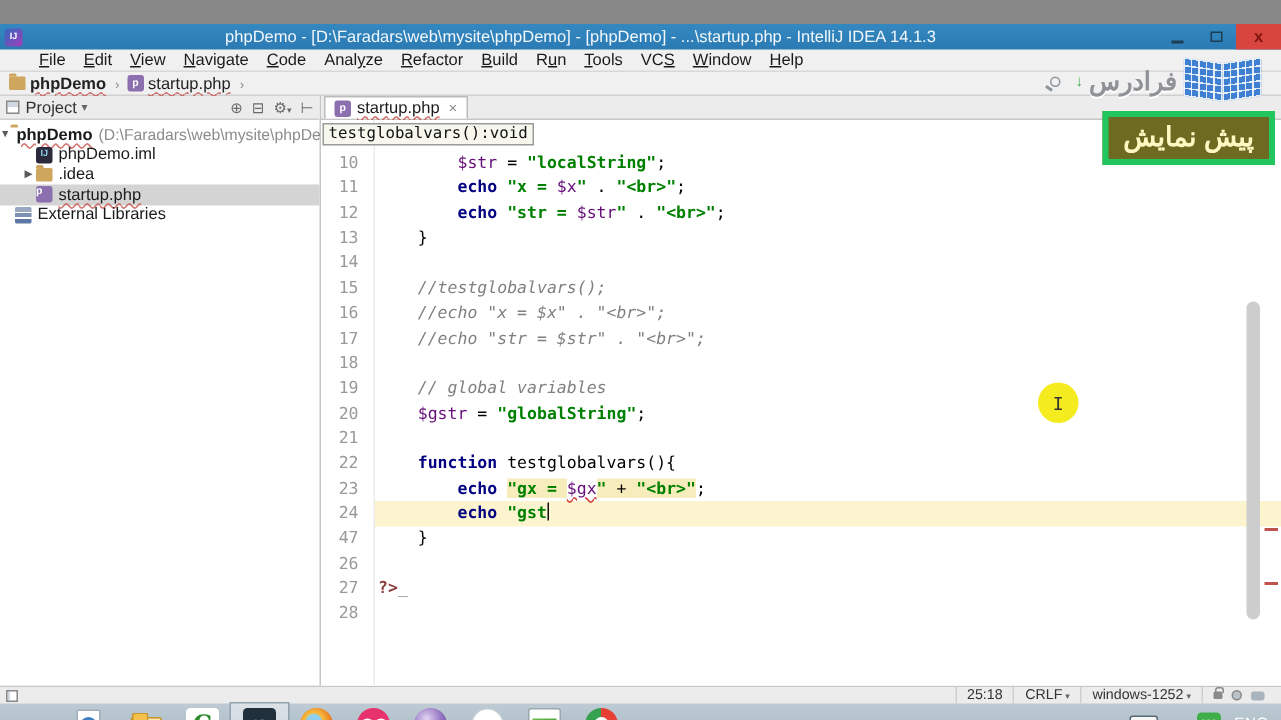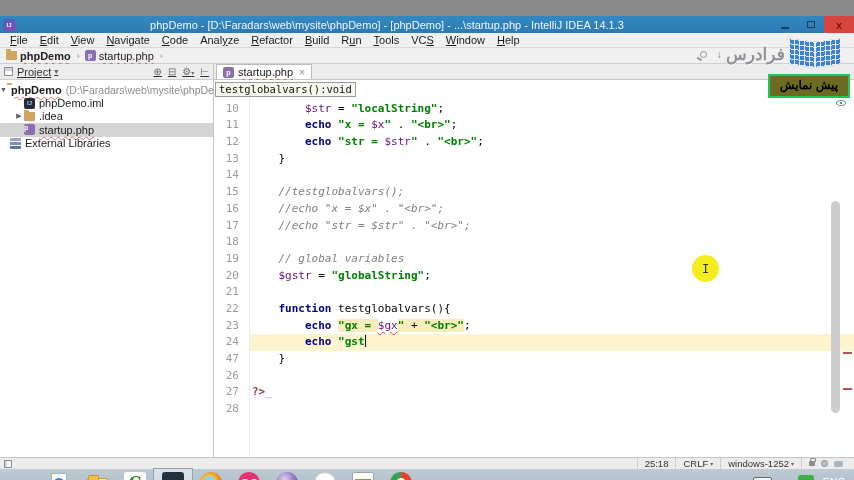--- a/index.html
+++ b/index.html
@@ -10,37 +10,37 @@
   .titlebar { position:relative; height:17px; background:linear-gradient(#3488c0,#2b7ab3); display:flex; align-items:center; padding-left:3px; }
   .app-logo { width:12px; height:12px; border-radius:2px; background:linear-gradient(135deg,#2f6cc0,#a03db8); color:#fff; font-size:6px; font-weight:bold; display:flex; align-items:center; justify-content:center; }
   .title { position:absolute; left:0; right:80px; text-align:center; color:#f2f7fb; font-size:11px; white-space:nowrap; overflow:hidden; }
   .winbtns { position:absolute; right:0; top:0; height:17px; display:flex; }
   .wb { width:26px; height:17px; display:flex; align-items:center; justify-content:center; color:#1d3d52; font-size:10px; }
   .wb.min span { width:8px; height:2px; background:#1d3d52; margin-top:6px; }
   .wb.max span { width:8px; height:7px; border:1px solid #1d3d52; }
   .wb.close { width:30px; background:#d8453e; color:#7e1410; font-weight:bold; font-size:11px; }
 
   
-  .menubar { height:15px; background:#f0f0f0; border-bottom:1px solid #d8d8d8; display:flex; align-items:center; padding-left:4px; font-size:11px; color:#1a1a1a; }
+  .menubar { height:15px; background:#f0f0f0; border-bottom:1px solid #d8d8d8; display:flex; align-items:center; padding-left:20px; font-size:11px; color:#1a1a1a; }
   .menu-item { padding:0 6px; cursor:default; }
   .menu-item u { text-decoration:underline; }
 
   
   .navbar { height:16px; background:#f0f0f0; border-bottom:1px solid #cfcfcf; display:flex; align-items:center; padding-left:6px; font-size:11px; color:#222; }
   .crumb { display:flex; align-items:center; gap:3px; margin-right:2px; }
   .sep { color:#8a8a8a; margin:0 3px; font-size:9px; }
   .ic-folder { width:11px; height:9px; background:#cfa65e; border-radius:1px; position:relative; display:inline-block; }
   .ic-folder::before { content:""; position:absolute; top:-2px; left:0; width:5px; height:2px; background:#cfa65e; border-radius:1px 1px 0 0; }
   .ic-php { width:11px; height:11px; background:#8b6fae; border-radius:2px; color:#fff; font-size:7px; font-weight:bold; display:inline-flex; align-items:center; justify-content:center; }
   .typo { text-decoration-line:underline; text-decoration-style:wavy; text-decoration-color:rgba(196,72,66,.75); text-decoration-thickness:1px; text-underline-offset:2px; }
 
   
   .main { display:flex; height:393px; }
   .project-panel { width:214px; background:#fff; border-right:1px solid #c6c6c6; display:flex; flex-direction:column; }
-  .pp-header { height:16px; background:#ececec; border-bottom:1px solid #cfcfcf; display:flex; align-items:center; padding:0 4px; font-size:11px; color:#333;text-decoration:underline; }
+  .pp-header { height:16px; background:#ececec; border-bottom:1px solid #cfcfcf; display:flex; align-items:center; padding:0 4px; font-size:11px; color:#333; }
   .pp-tabicon { width:9px; height:9px; border:1px solid #8a8a8a; margin-right:4px; background:linear-gradient(#cfd8e0 50%,#fff 50%); }
   .pp-dd { color:#666; font-size:8px; margin-left:3px; }
   .pp-icons { margin-left:auto; display:flex; gap:6px; color:#6b6b6b; font-size:10px; align-items:center; }
   .tree { padding-top:3px; font-size:11px; color:#1a1a1a; }
   .trow { height:13.4px; display:flex; align-items:center; white-space:nowrap; }
   .trow .arr { width:10px; text-align:center; color:#5a5a5a; font-size:7px; }
   .trow.sel { background:#d4d4d4; }
   .tree .ann { color:#8c8c8c; margin-left:4px; font-size:10.5px; }
   .lv1 { padding-left:14px; }
   .ic { display:inline-block; margin-right:4px; }
@@ -130,21 +130,21 @@
   .wm-search { width:7px; height:7px; border:1.5px solid #8a949a; border-radius:50%; position:relative; margin-right:6px; }
   .wm-search::after { content:""; position:absolute; left:-4px; top:6px; width:5px; height:1.5px; background:#8a949a; transform:rotate(35deg); }
   .wm-arrow { color:#3fae49; font-size:10px; font-weight:bold; }
   .wm-brand { color:#8f9296; font-size:17px; font-weight:bold; text-shadow:0 1px 0 #fff; }
   .wm-book { width:56px; height:28px; display:flex; }
   .wm-book span { width:26px; height:26px; background:
       repeating-linear-gradient(90deg,rgba(255,255,255,.85) 0 1px,transparent 1px 5px),
       repeating-linear-gradient(0deg,rgba(255,255,255,.85) 0 1px,transparent 1px 5px),#3f80d2; }
   .wm-book .l { transform:skewY(8deg); border-radius:2px 0 0 2px; }
   .wm-book .r { transform:skewY(-8deg); border-radius:0 2px 2px 0; }
-  .wm-preview { display:inline-block; background:#6d6b21; color:#000000; font-weight:bold; font-size:12px; padding:2px 10px 4px; margin-top:6px; border:2px solid #22c55e; }
+  .wm-preview { display:inline-block; background:#6d6b21; color:#fef9c3; font-weight:bold; font-size:18px; padding:2px 10px 4px; margin-top:6px; border:4px solid #22c55e; }
   .wm-range { display:inline-block; background:#efe75f; color:#15284b; font-weight:bold; font-size:10.5px; padding:2px 8px 3px; }
 </style>
 </head>
 <body>
 
 <div class="screen">
 
   <div class="titlebar">
     <div class="app-logo">IJ</div>
     <div class="title">phpDemo - [D:\Faradars\web\mysite\phpDemo] - [phpDemo] - ...\startup.php - IntelliJ IDEA 14.1.3</div>

